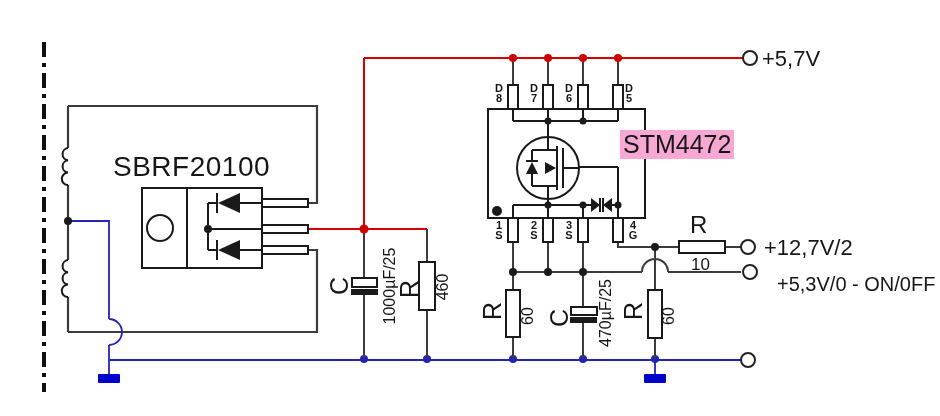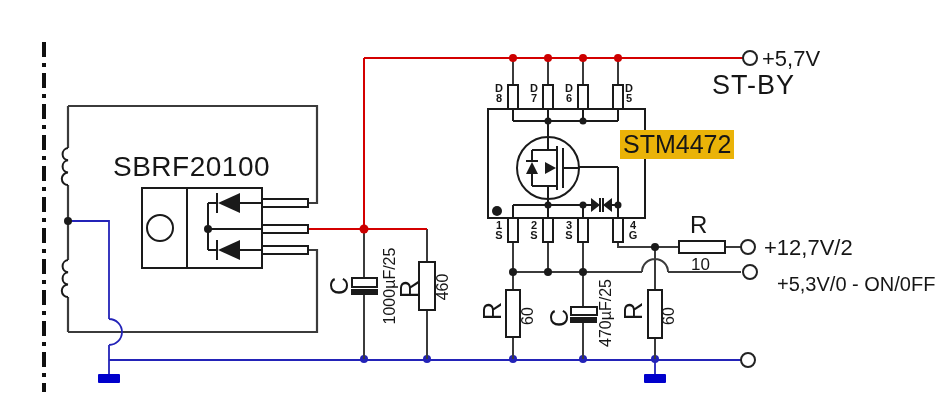--- a/index.html
+++ b/index.html
@@ -1,21 +1,21 @@
 <!DOCTYPE html>
 <html><head>
 <meta charset="utf-8">
 <style>
   html,body{margin:0;padding:0;background:#fff;}
   .canvas{position:relative;width:940px;height:416px;background:#fff;overflow:hidden;
           font-family:"Liberation Sans",sans-serif;color:#111;}
   .canvas svg{position:absolute;left:0;top:0;}
   .lbl{position:absolute;white-space:nowrap;color:#161616;}
   .part{font-size:28px;letter-spacing:0.5px;}
-  .part-stm{font-size:25px;background:#eab308;padding:0 3px;}
+  .part-stm{font-size:25px;background:#f9a8d4;padding:0 3px;}
   .rail-main{font-size:22px;}
   .rail-sub{font-size:27px;letter-spacing:1px;}
   .rail-out{font-size:22px;}
   .rail-out2{font-size:20px;margin-left:21px;}
   .ref{font-size:25px;}
   .val{font-size:16px;}
   .rot{transform:rotate(-90deg);transform-origin:center;text-align:center;height:20px;line-height:20px;}
   .pinlbl{width:14px;font-size:11px;font-weight:bold;line-height:9.5px;text-align:center;}
   .pinlbl span{display:block;}
   .refh{font-size:24px;}
@@ -146,21 +146,20 @@
     <circle cx="748" cy="247" r="7" fill="#fff" stroke="#222" stroke-width="2"></circle>
     <circle cx="750" cy="272" r="7" fill="#fff" stroke="#222" stroke-width="2"></circle>
     <circle cx="748" cy="360" r="7" fill="#fff" stroke="#222" stroke-width="2"></circle>
   </g>
 </svg>
 
 <div class="lbl part" style="left:113px;top:151px;">SBRF20100</div>
 <div class="lbl part-stm" style="left:620px;top:130px;">STM4472</div>
 
 <div class="lbl rail-main" style="left:762px;top:46px;">+5,7V</div>
-<div class="lbl rail-sub" style="left:712px;top:70px;">ST-BY</div>
 <div class="lbl rail-out" style="left:764px;top:235px;">+12,7V/2</div>
 <div class="lbl rail-out2" style="left:756px;top:273px;">+5,3V/0 - ON/0FF</div>
 
 <div class="lbl ref rot" style="left:324px;top:276px;width:30px;">C</div>
 <div class="lbl val rot" style="left:340px;top:276px;width:100px;">1000µF/25</div>
 <div class="lbl ref rot" style="left:394px;top:279px;width:30px;">R</div>
 <div class="lbl val rot" style="left:413px;top:277px;width:60px;">460</div>
 <div class="lbl ref rot" style="left:477px;top:301px;width:30px;">R</div>
 <div class="lbl val rot" style="left:508px;top:306px;width:40px;">60</div>
 <div class="lbl ref rot" style="left:544px;top:308px;width:30px;">C</div>

